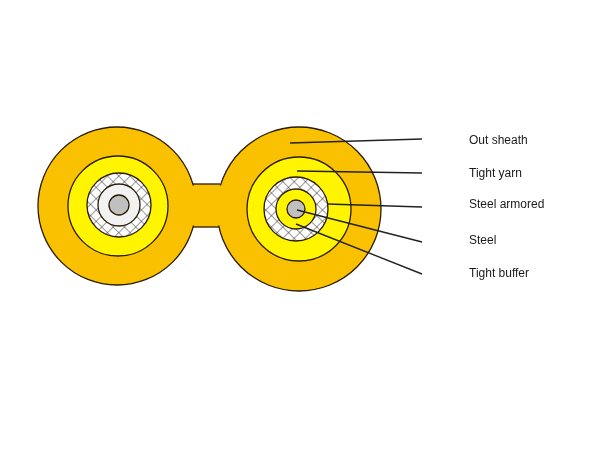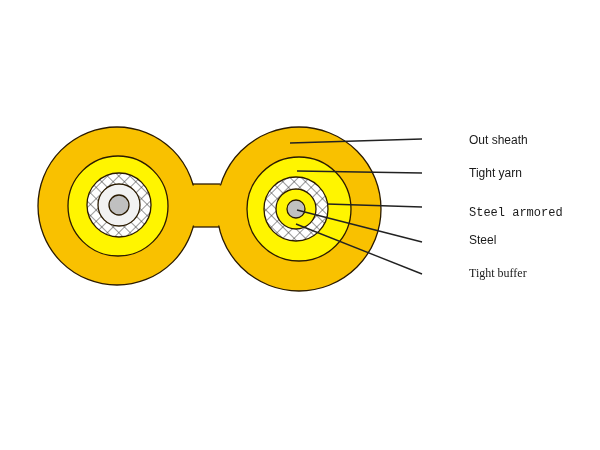--- a/index.html
+++ b/index.html
@@ -70,15 +70,15 @@
     <line x1="290" y1="143" x2="422" y2="139"></line>
     <line x1="297" y1="171" x2="422" y2="173"></line>
     <line x1="327" y1="204" x2="422" y2="207"></line>
     <line x1="297" y1="210" x2="422" y2="242"></line>
     <line x1="296" y1="224" x2="422" y2="274"></line>
   </g>
 </svg>
 
 <div class="label" style="top:131px;">Out sheath</div>
 <div class="label" style="top:164px;">Tight yarn</div>
-<div class="label" style="top:204px;font-family:Liberation Mono, monospace;">Steel armored</div>
+<div class="label" style="top:195px;">Steel armored</div>
 <div class="label" style="top:231px;">Steel</div>
-<div class="label" style="top:264px;font-family:Liberation Serif, serif;">Tight buffer</div>
+<div class="label" style="top:264px;">Tight buffer</div>
 
 </body></html>

